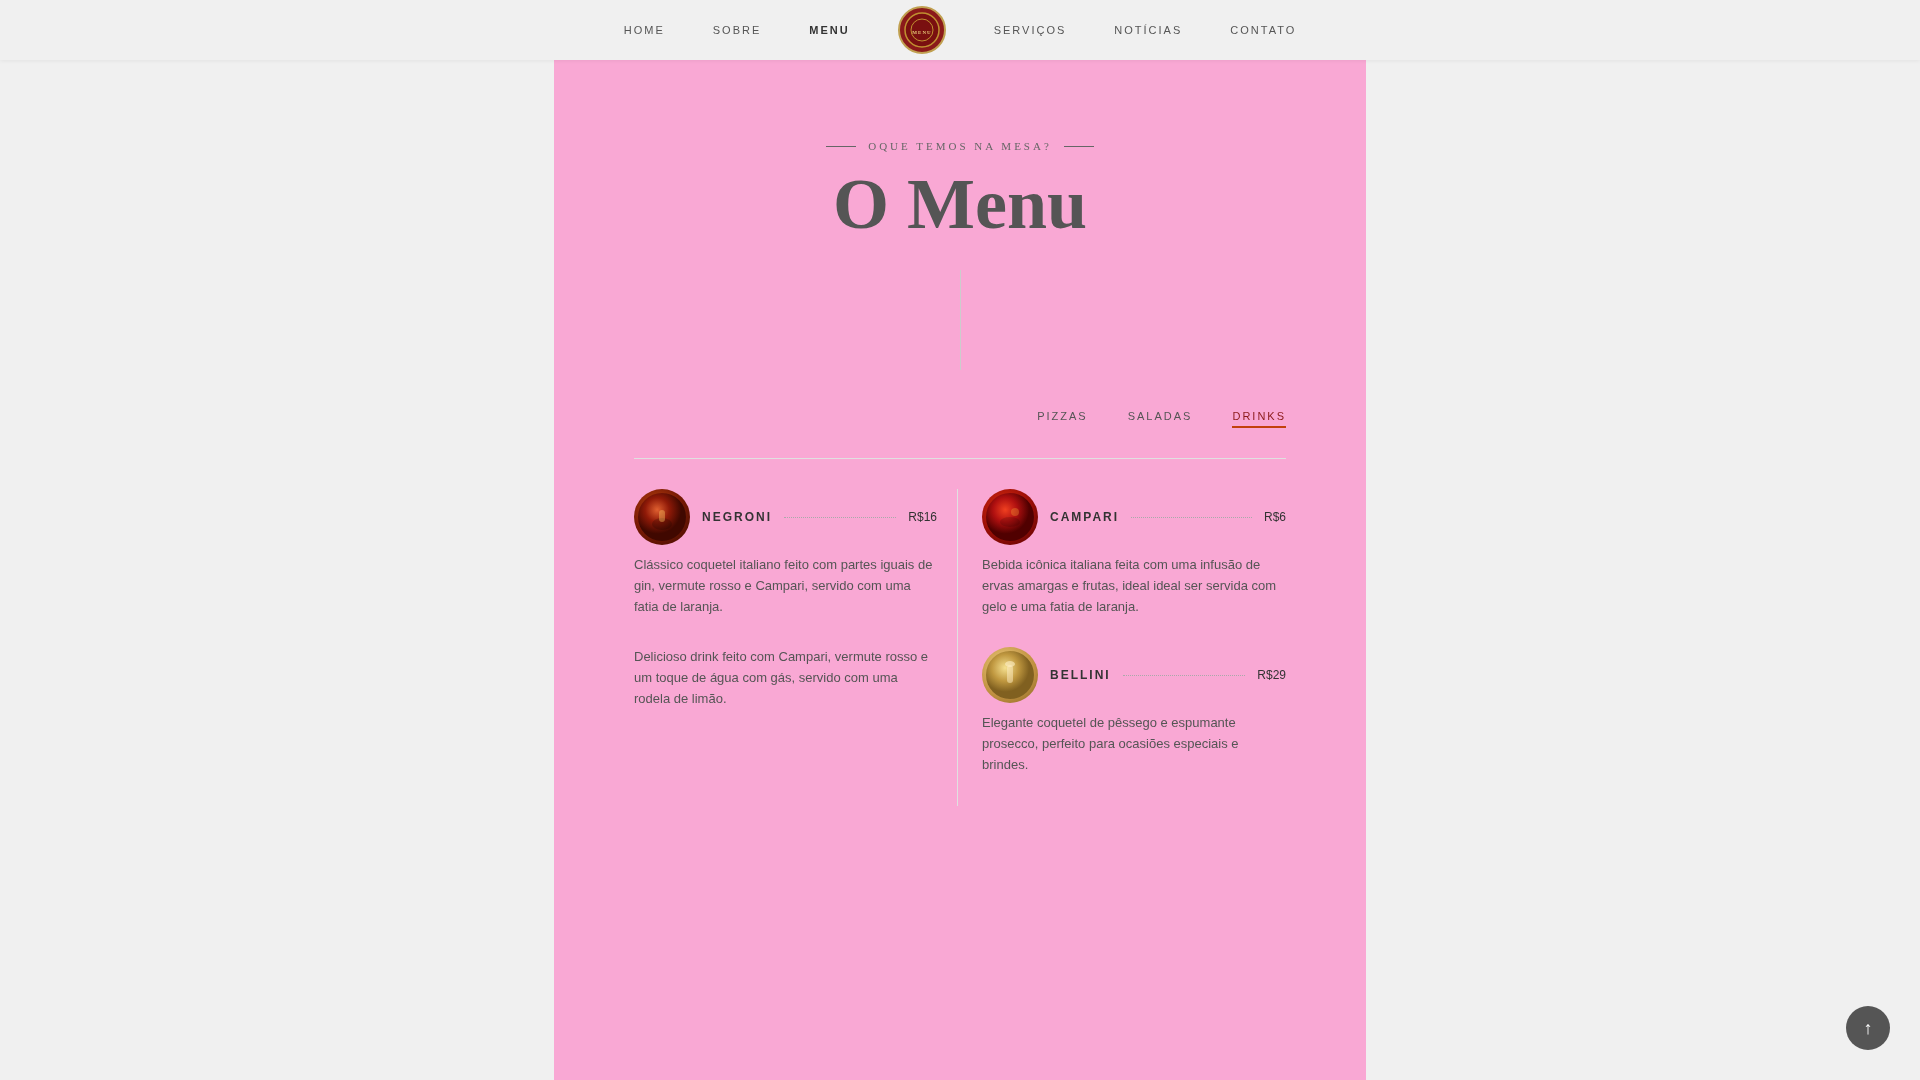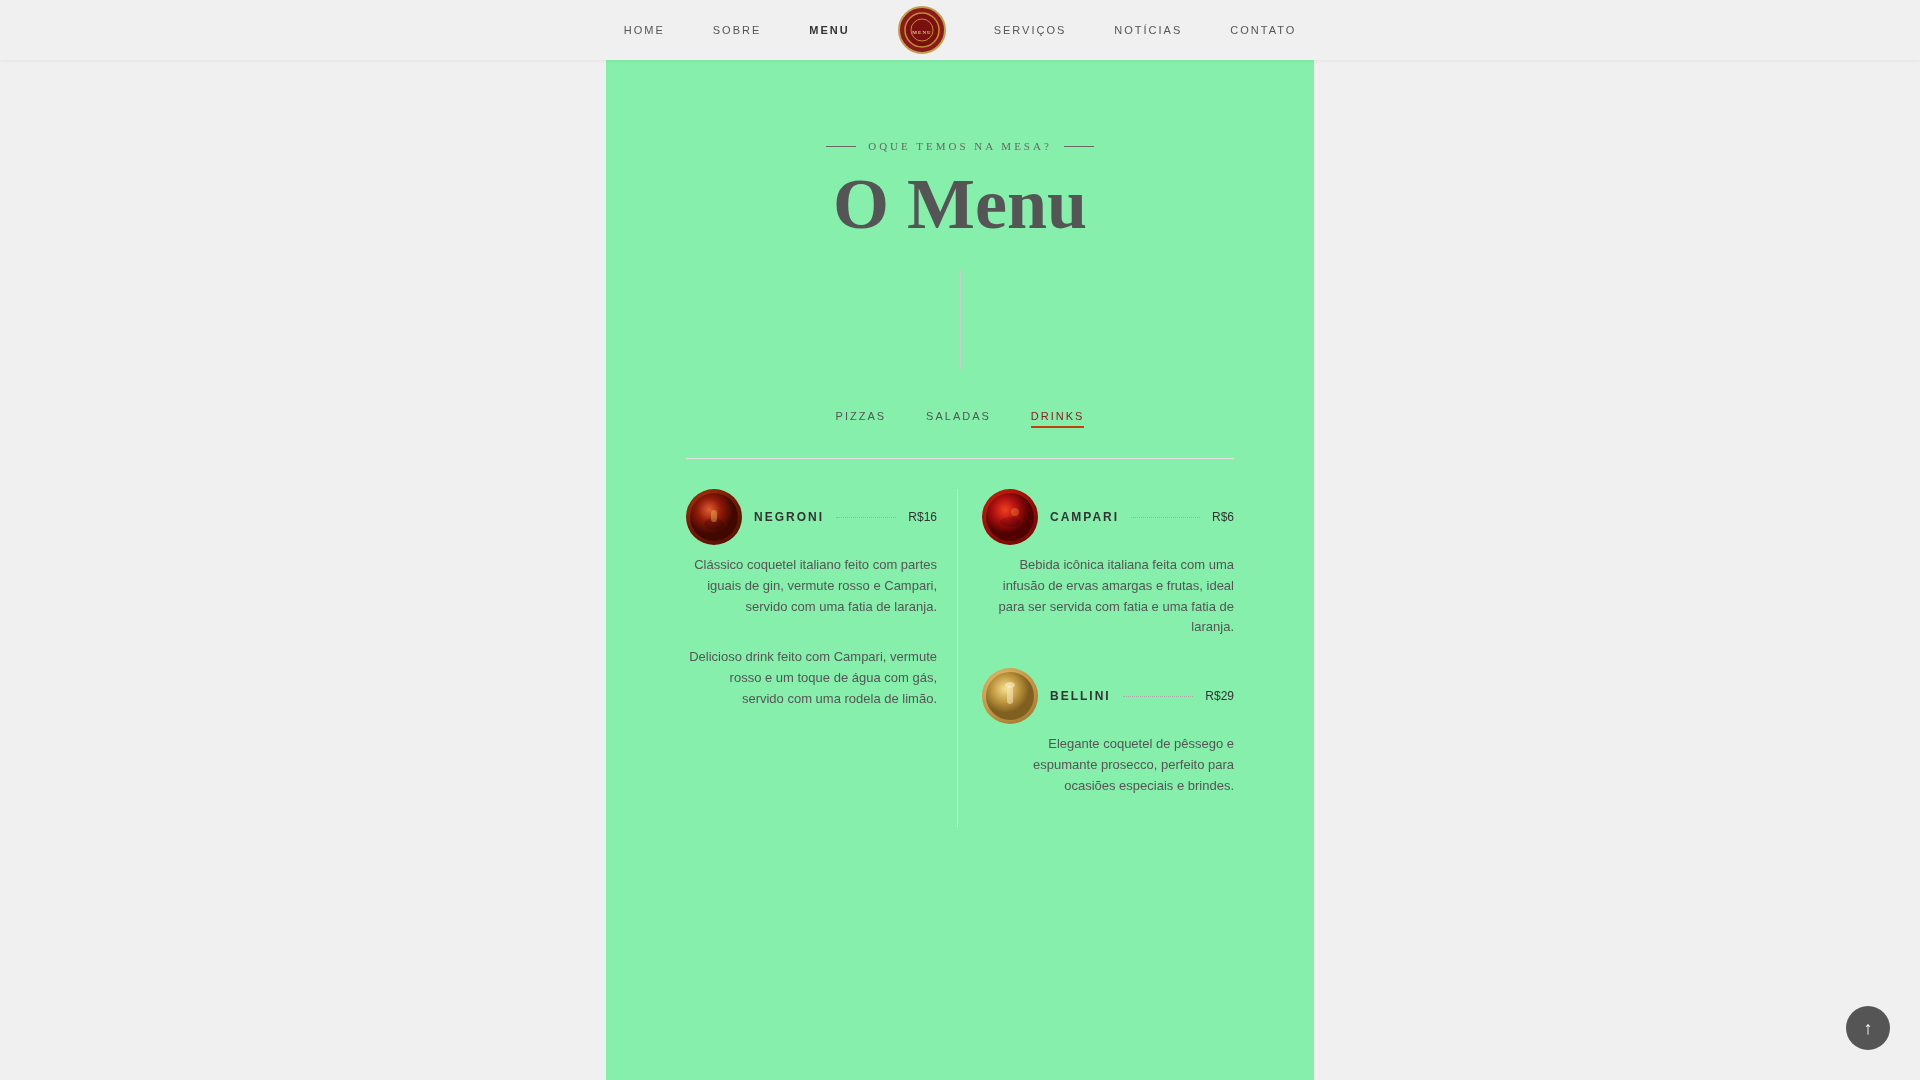--- a/index.html
+++ b/index.html
@@ -106,21 +106,21 @@
 
     .vertical-divider {
       width: 1px;
       height: 100px;
       background: #ccc;
     }
 
     
     .tabs {
       display: flex;
-      justify-content: center;
+      justify-content: flex-end;
       gap: 40px;
       padding: 20px 0 30px;
       border-bottom: 1px solid #e0e0e0;
       margin-bottom: 30px;
     }
 
     .tab {
       font-size: 11px;
       letter-spacing: 2px;
       text-transform: uppercase;
@@ -134,21 +134,20 @@
     .tab.active {
       color: #8b1a1a;
       border-bottom: 2px solid #c2410c;
     }
 
     
     .menu-grid {
       display: grid;
       grid-template-columns: 1fr 1fr;
       gap: 4px;
-      text-align: right;
     }
 
     .menu-column {
       padding: 0 20px;
     }
 
     .menu-column:first-child {
       border-right: 1px solid #e0e0e0;
       padding-left: 0;
     }
@@ -258,23 +257,23 @@
       min-height: 1080px;
       position: relative;
     }
 
     .side-panel {
       flex: 1;
       background: #f0f0f0;
     }
 
     .center-panel {
-      width: 708px;
+      width: 812px;
       flex-shrink: 0;
-      background: #86efac;
+      background: #f9a8d4;
       margin-top: 60px;
     }
   </style>
 </head>
 <body>
 
 <nav>
   <a class="nav-link">HOME</a>
   <a class="nav-link">SOBRE</a>
   <a class="nav-link active">MENU</a>
@@ -367,21 +366,21 @@
                   <ellipse cx="25" cy="30" rx="10" ry="5" fill="rgba(0,0,0,0.15)"></ellipse>
                   <circle cx="30" cy="20" r="4" fill="rgba(255,180,60,0.3)"></circle>
                 </svg>
               </div>
               <div class="item-name-price">
                 <span class="item-name">CAMPARI</span>
                 <span class="item-dots"></span>
                 <span class="item-price">R$6</span>
               </div>
             </div>
-            <p class="item-description">Bebida icônica italiana feita com uma infusão de ervas amargas e frutas, ideal para ser servida com fatia e uma fatia de laranja.</p>
+            <p class="item-description">Bebida icônica italiana feita com uma infusão de ervas amargas e frutas, ideal ideal ser servida com gelo e uma fatia de laranja.</p>
           </div>
 
           <div class="menu-item">
             <div class="menu-item-header">
               <div class="item-image img-bellini">
                 <svg width="50" height="50" viewBox="0 0 50 50">
                   <circle cx="25" cy="25" r="24" fill="url(#be)"></circle>
                   <defs>
                     <radialGradient id="be" cx="40%" cy="35%">
                       <stop offset="0%" stop-color="#f5e090"></stop>

